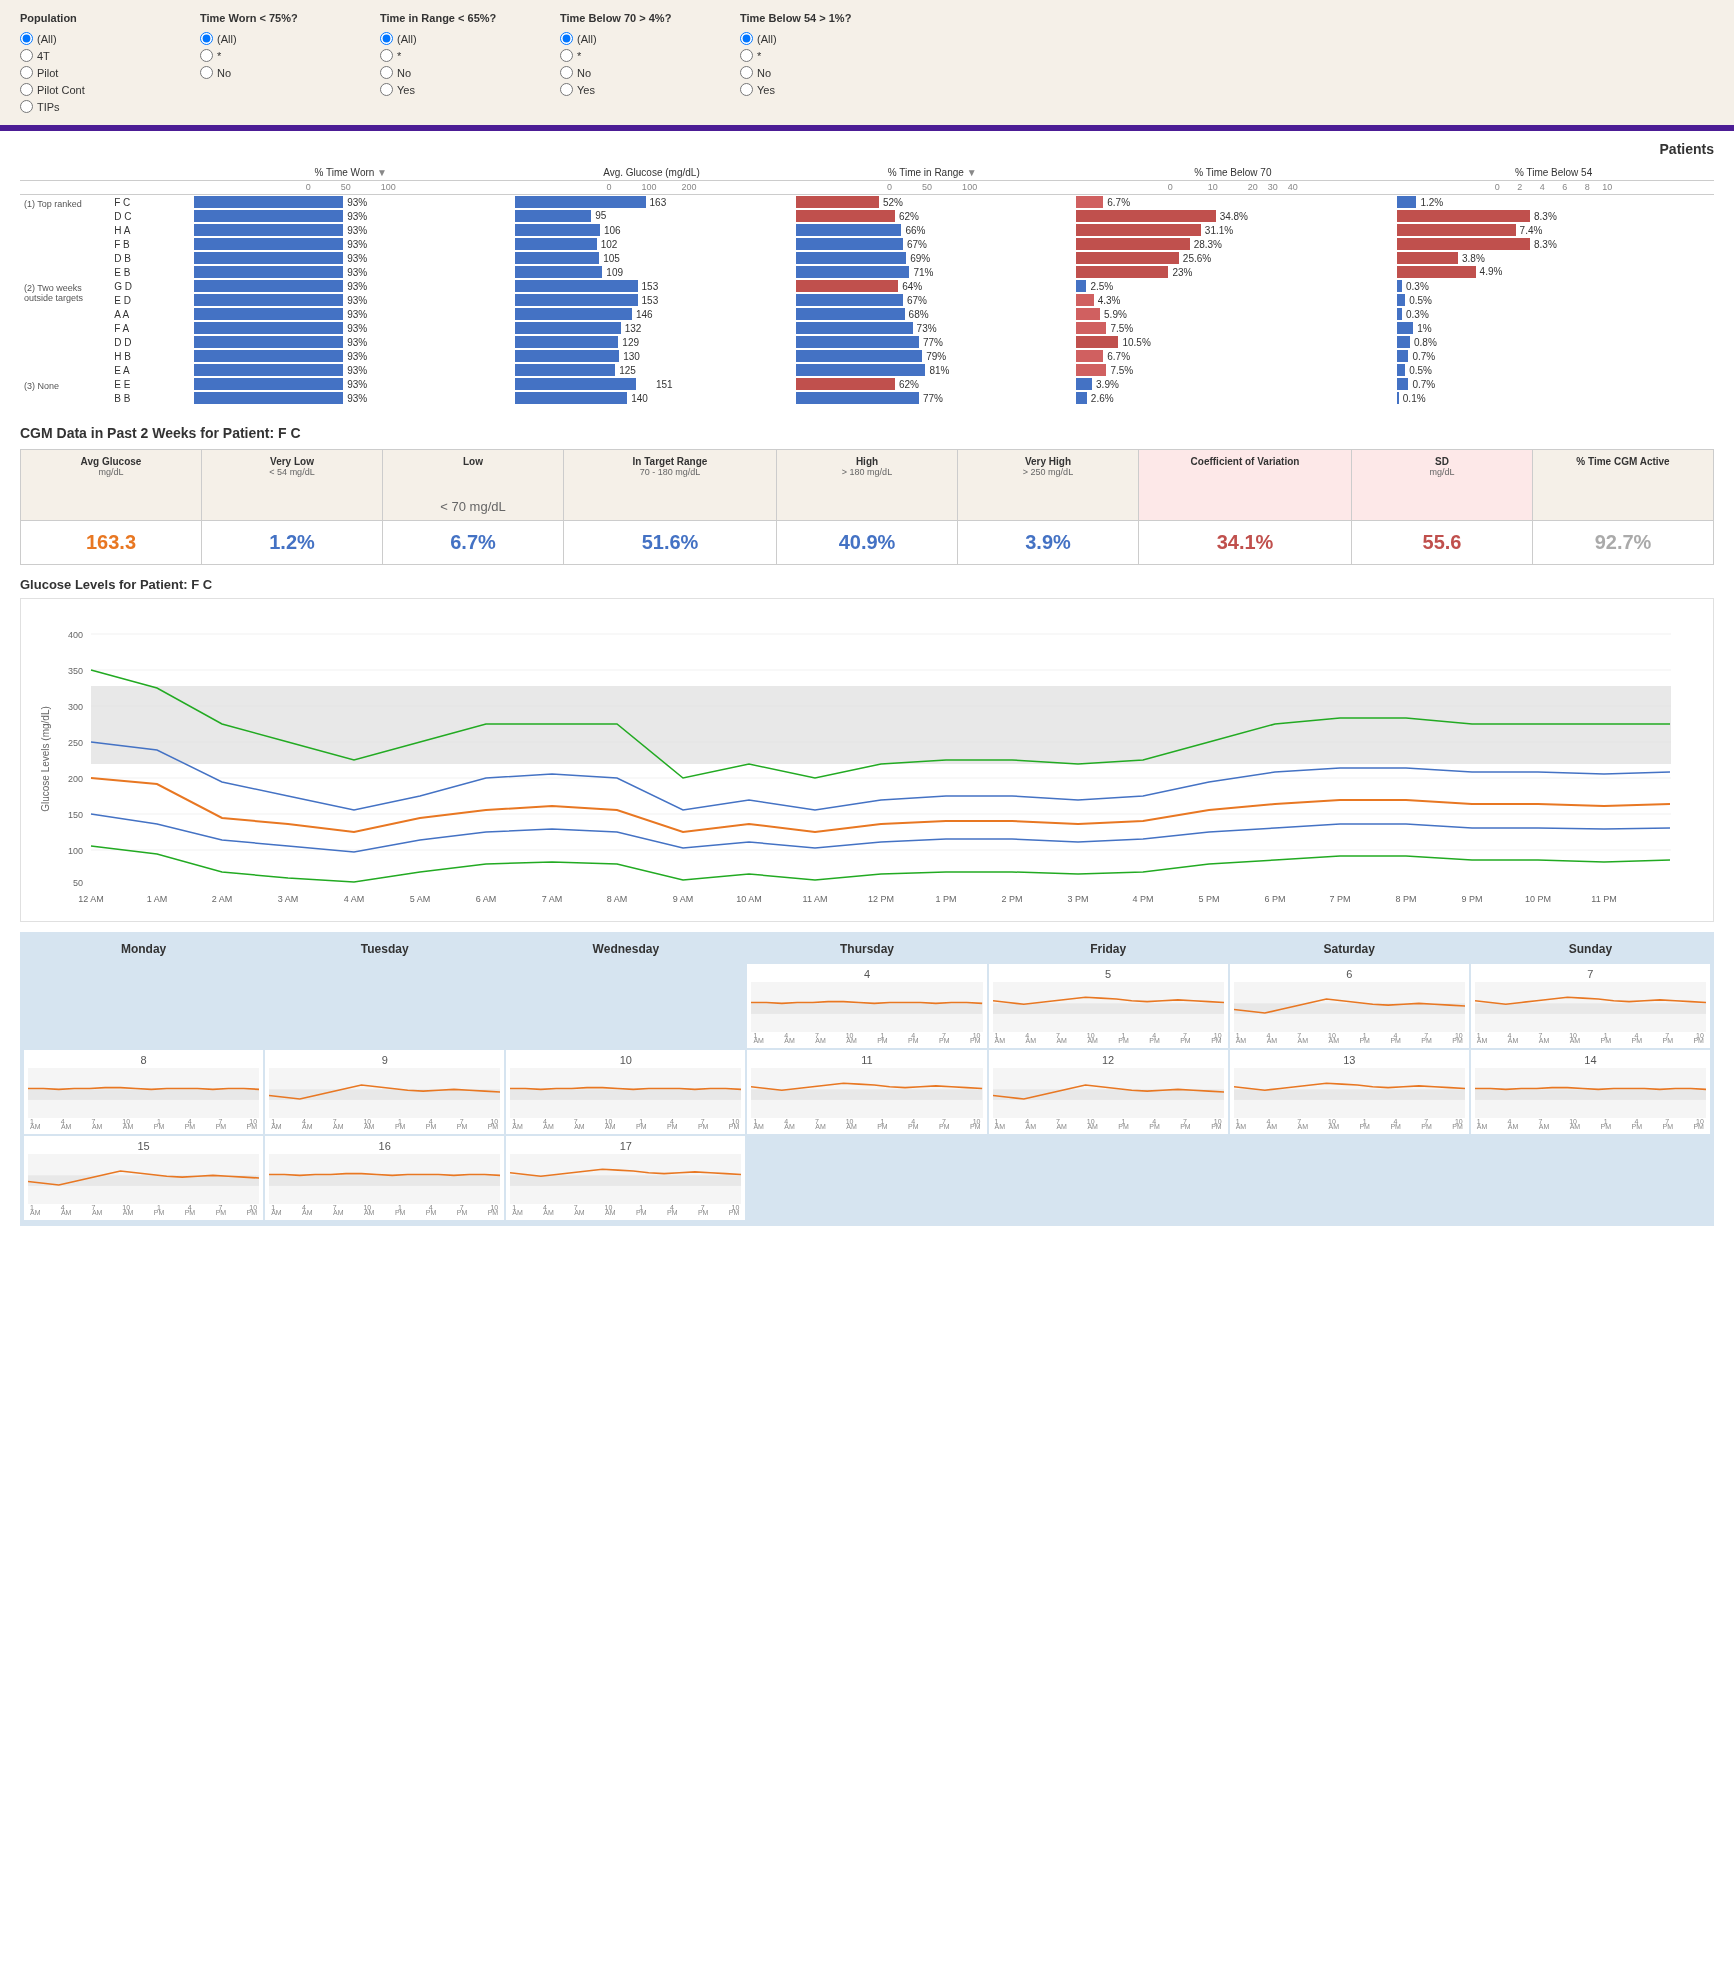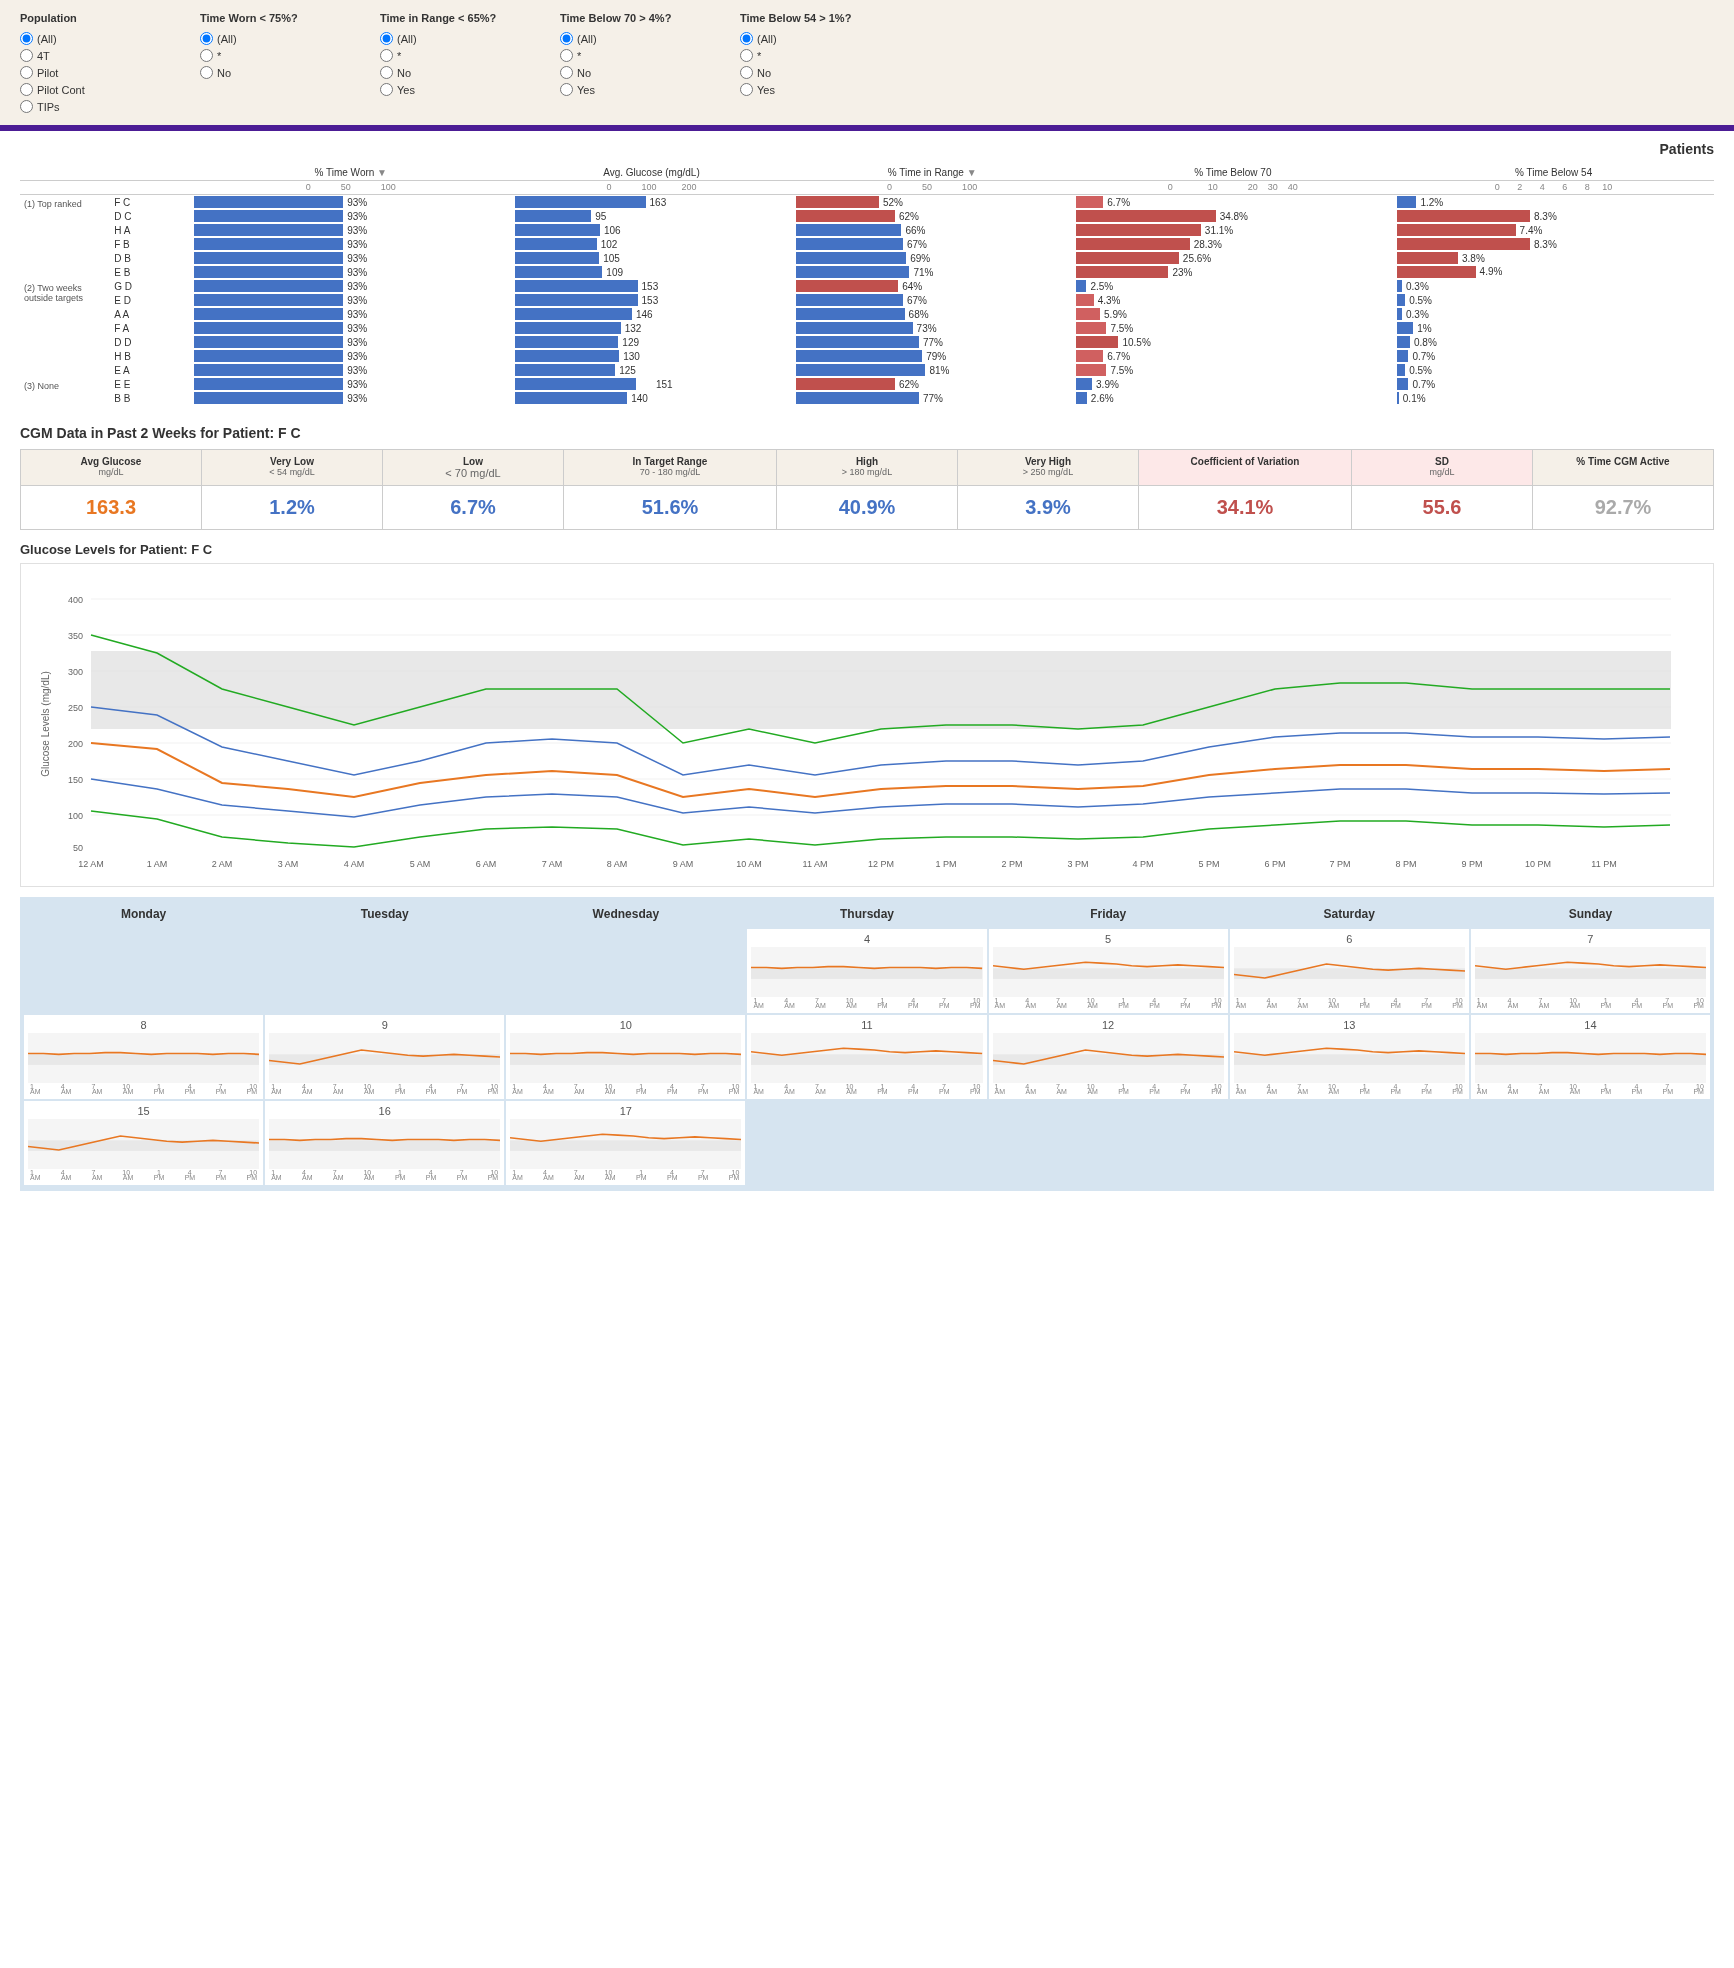--- a/index.html
+++ b/index.html
@@ -216,21 +216,21 @@
         <tr>
 
       <td style="font-size:10px;padding:1px 4px;width:60px;">D C</td>
       <td style="padding:1px 4px;">
         <div style="display:flex;align-items:center;gap:4px;">
           <div style="background:#4472c4;height:12px;width:148.8px;display:inline-block;"></div>
           <span style="font-size:10px;">93%</span>
         </div>
       </td>
       <td style="padding:1px 4px;">
-        <div style="display:flex;align-items:center;gap:4px;">
+        <div style="display:flex;gap:4px;">
           <div style="background:#4472c4;height:12px;width:76px;display:inline-block;"></div>
           <span style="font-size:10px;">95</span>
         </div>
       </td>
       <td style="padding:1px 4px;">
         <div style="display:flex;align-items:center;gap:4px;">
           <div style="background:#c0504d;height:12px;width:99.2px;display:inline-block;"></div>
           <span style="font-size:10px;">62%</span>
         </div>
       </td>
@@ -702,21 +702,21 @@
       <div style="flex:1; padding:6px 10px; border-right:1px solid #ccc; text-align:center;">
         <div style="font-weight:bold; font-size:10px;">Avg Glucose</div>
         <div style="font-size:9px; color:#666;">mg/dL</div>
       </div>
       <div style="flex:1; padding:6px 10px; border-right:1px solid #ccc; text-align:center;">
         <div style="font-weight:bold; font-size:10px;">Very Low</div>
         <div style="font-size:9px; color:#666;">&lt; 54 mg/dL</div>
       </div>
       <div style="flex:1; padding:6px 10px; border-right:1px solid #ccc; text-align:center;">
         <div style="font-weight:bold; font-size:10px;">Low</div>
-        <div style="font-size:11px; color:#666;">&lt; 70 mg/dL</div>
+        <div style="font-size:13px; color:#666;margin-top:32px;">&lt; 70 mg/dL</div>
       </div>
       <div style="flex:1.2; padding:6px 10px; border-right:1px solid #ccc; text-align:center;">
         <div style="font-weight:bold; font-size:10px;">In Target Range</div>
         <div style="font-size:9px; color:#666;">70 - 180 mg/dL</div>
       </div>
       <div style="flex:1; padding:6px 10px; border-right:1px solid #ccc; text-align:center;">
         <div style="font-weight:bold; font-size:10px;">High</div>
         <div style="font-size:9px; color:#666;">&gt; 180 mg/dL</div>
       </div>
       <div style="flex:1; padding:6px 10px; border-right:1px solid #ccc; text-align:center;">

